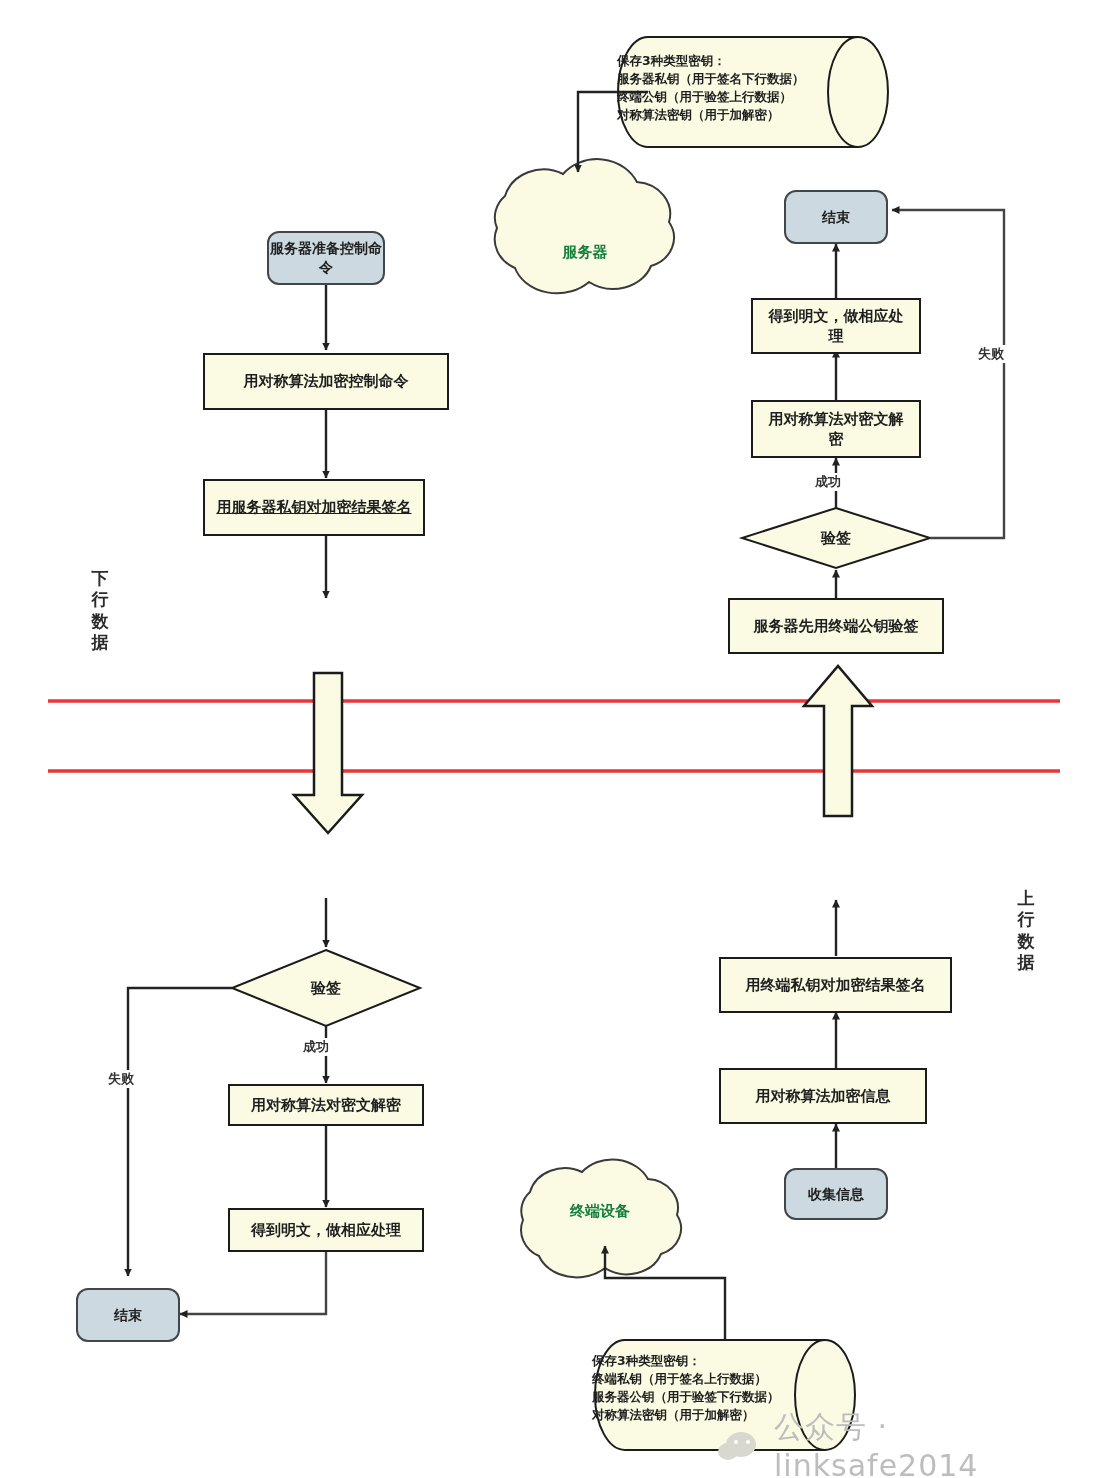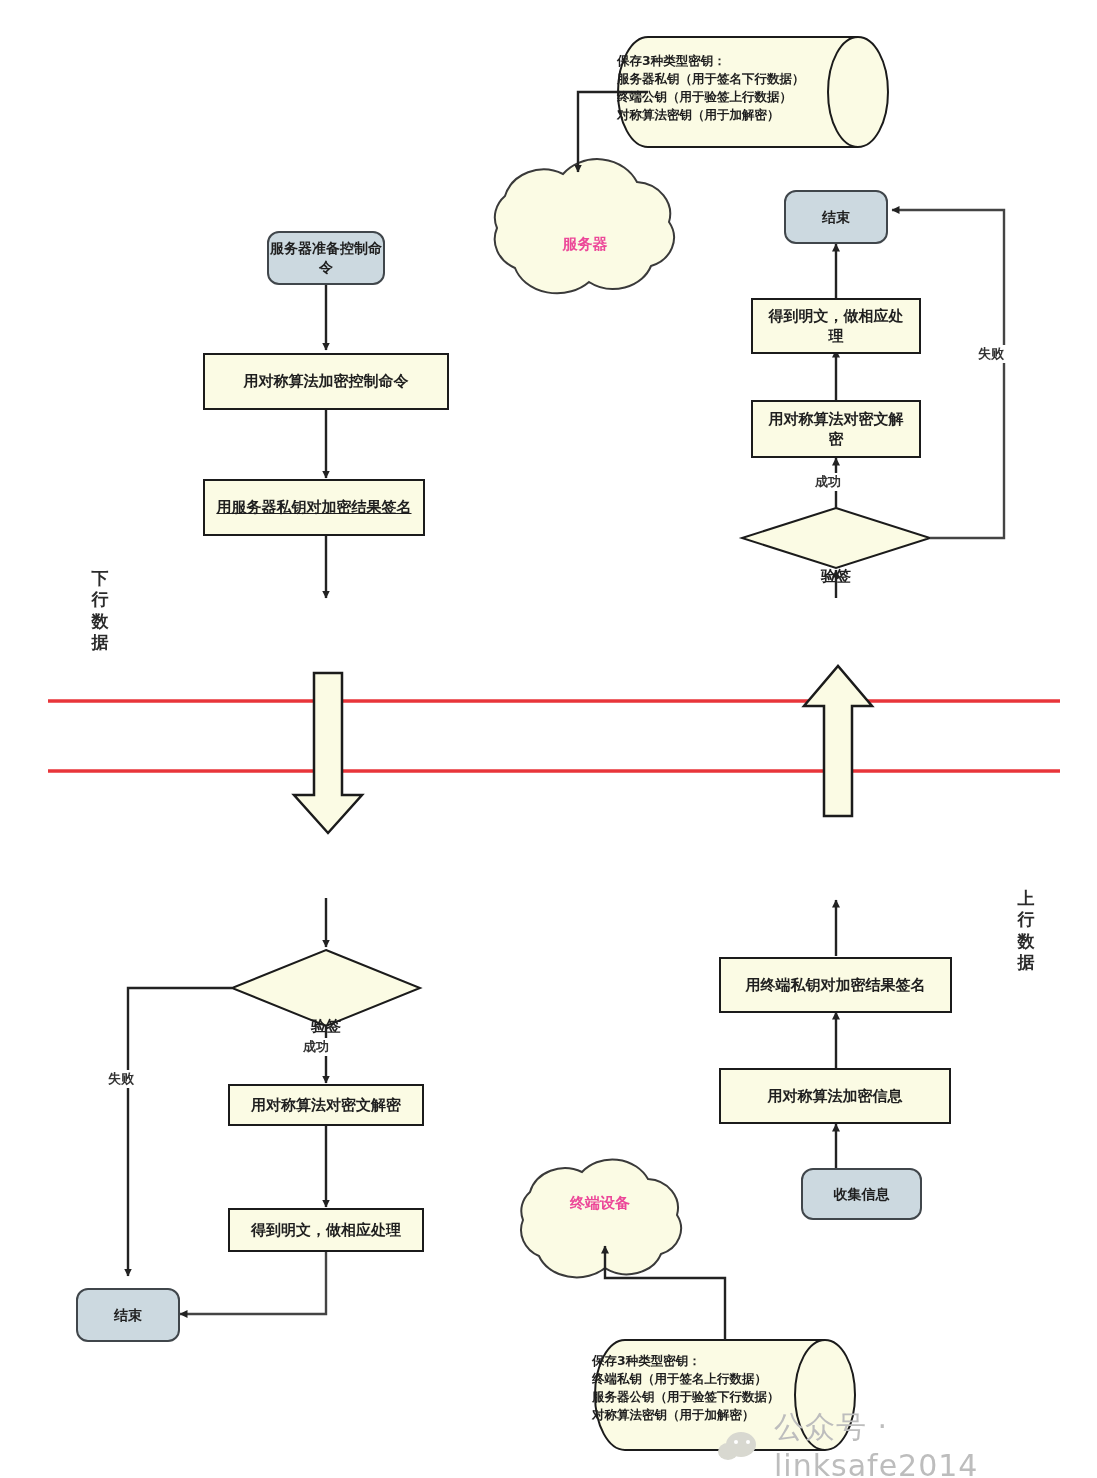--- a/index.html
+++ b/index.html
@@ -8,27 +8,27 @@
   #canvas{position:absolute;left:0;top:0;width:1097px;height:1478px;}
   svg#wire{position:absolute;left:0;top:0;width:1097px;height:1478px;pointer-events:none;}
 
   .node{position:absolute;box-sizing:border-box;display:flex;align-items:center;
         justify-content:center;text-align:center;color:#1f1f1f;font-weight:bold;
         line-height:1.35;white-space:pre-line;}
 
   .proc{background:#fbfbe4;border:2px solid #1b1b1b;font-size:15px;}
   .term{background:#ccd9e0;border:2px solid #40464b;border-radius:12px;font-size:14px;}
   .dec-label{position:absolute;display:flex;align-items:center;justify-content:center;
-             font-size:15px;font-weight:bold;color:#1f1f1f;margin-top:38px;}
+             font-size:15px;font-weight:bold;color:#1f1f1f;}
   .edge-label{position:absolute;font-size:13px;font-weight:bold;color:#333;
               background:#fff;padding:0 3px;}
   .vlabel{position:absolute;font-size:17px;font-weight:bold;color:#2b2b2b;
           width:24px;text-align:center;line-height:1.25;}
-  .cloud-label{position:absolute;font-size:15px;font-weight:bold;color:#ec4899;
-               text-align:center;}
+  .cloud-label{position:absolute;font-size:15px;font-weight:bold;color:#15803d;
+               text-align:center;margin-top:8px;}
   .db-text{position:absolute;font-size:12.5px;font-weight:bold;color:#1f1f1f;
            text-align:left;line-height:1.45;white-space:pre-line;}
   .wm{position:absolute;display:flex;align-items:center;gap:10px;
       color:#bdbdbd;font-size:30px;font-weight:400;letter-spacing:1px;}
   .wm-bubbles{position:relative;width:46px;height:30px;flex:none;}
   .wm-b1,.wm-b2{position:absolute;background:#d8d8d0;border-radius:50%;}
   .wm-b1{width:30px;height:25px;left:8px;top:2px;}
   .wm-b2{width:20px;height:17px;left:0px;top:13px;}
   .wm-dot{position:absolute;width:4px;height:4px;border-radius:50%;background:#fff;}
 </style>
@@ -114,21 +114,21 @@
   </div>
 
   <div class="node term" style="left:784px;top:190px;width:104px;height:54px;">
     <span>结束</span>
   </div>
 
   <div class="node term" style="left:76px;top:1288px;width:104px;height:54px;">
     <span>结束</span>
   </div>
 
-  <div class="node term" style="left:784px;top:1168px;width:121px;height:52px;margin-left:17px;">
+  <div class="node term" style="left:784px;top:1168px;width:104px;height:52px;">
     <span>收集信息</span>
   </div>
 
   <div class="node proc" style="left:203px;top:353px;width:246px;height:57px;">
     <span>用对称算法加密控制命令</span>
   </div>
 
   <div class="node proc" style="left:203px;top:479px;width:222px;height:57px;text-decoration:underline;">
     <span>用服务器私钥对加密结果签名</span>
   </div>
@@ -141,24 +141,27 @@
 
   <div class="node proc" style="left:228px;top:1208px;width:196px;height:44px;">
     <span>得到明文，做相应处理</span>
   </div>
 
 
   <div class="node proc" style="left:719px;top:957px;width:233px;height:56px;text-align:center;">
     <span>用终端私钥对加密结果签名</span>
   </div>
 
-  <div class="node proc" style="left:719px;top:1068px;width:232px;height:56px;">
+  <div class="node proc" style="left:719px;top:1068px;width:208px;height:56px;">
     <span>用对称算法加密信息</span>
   </div>
 
+  <div class="node proc" style="left:728px;top:598px;width:216px;height:56px;">
+    <span>服务器先用终端公钥验签</span>
+  </div>
 
   <div class="node proc" style="left:751px;top:400px;width:170px;height:58px;padding:0 10px;">
     <span>用对称算法对密文解密</span>
   </div>
 
   <div class="node proc" style="left:751px;top:298px;width:170px;height:56px;padding:0 10px;">
     <span>得到明文，做相应处理</span>
   </div>
 
   <div class="dec-label" style="left:232px;top:975px;width:188px;height:26px;">

